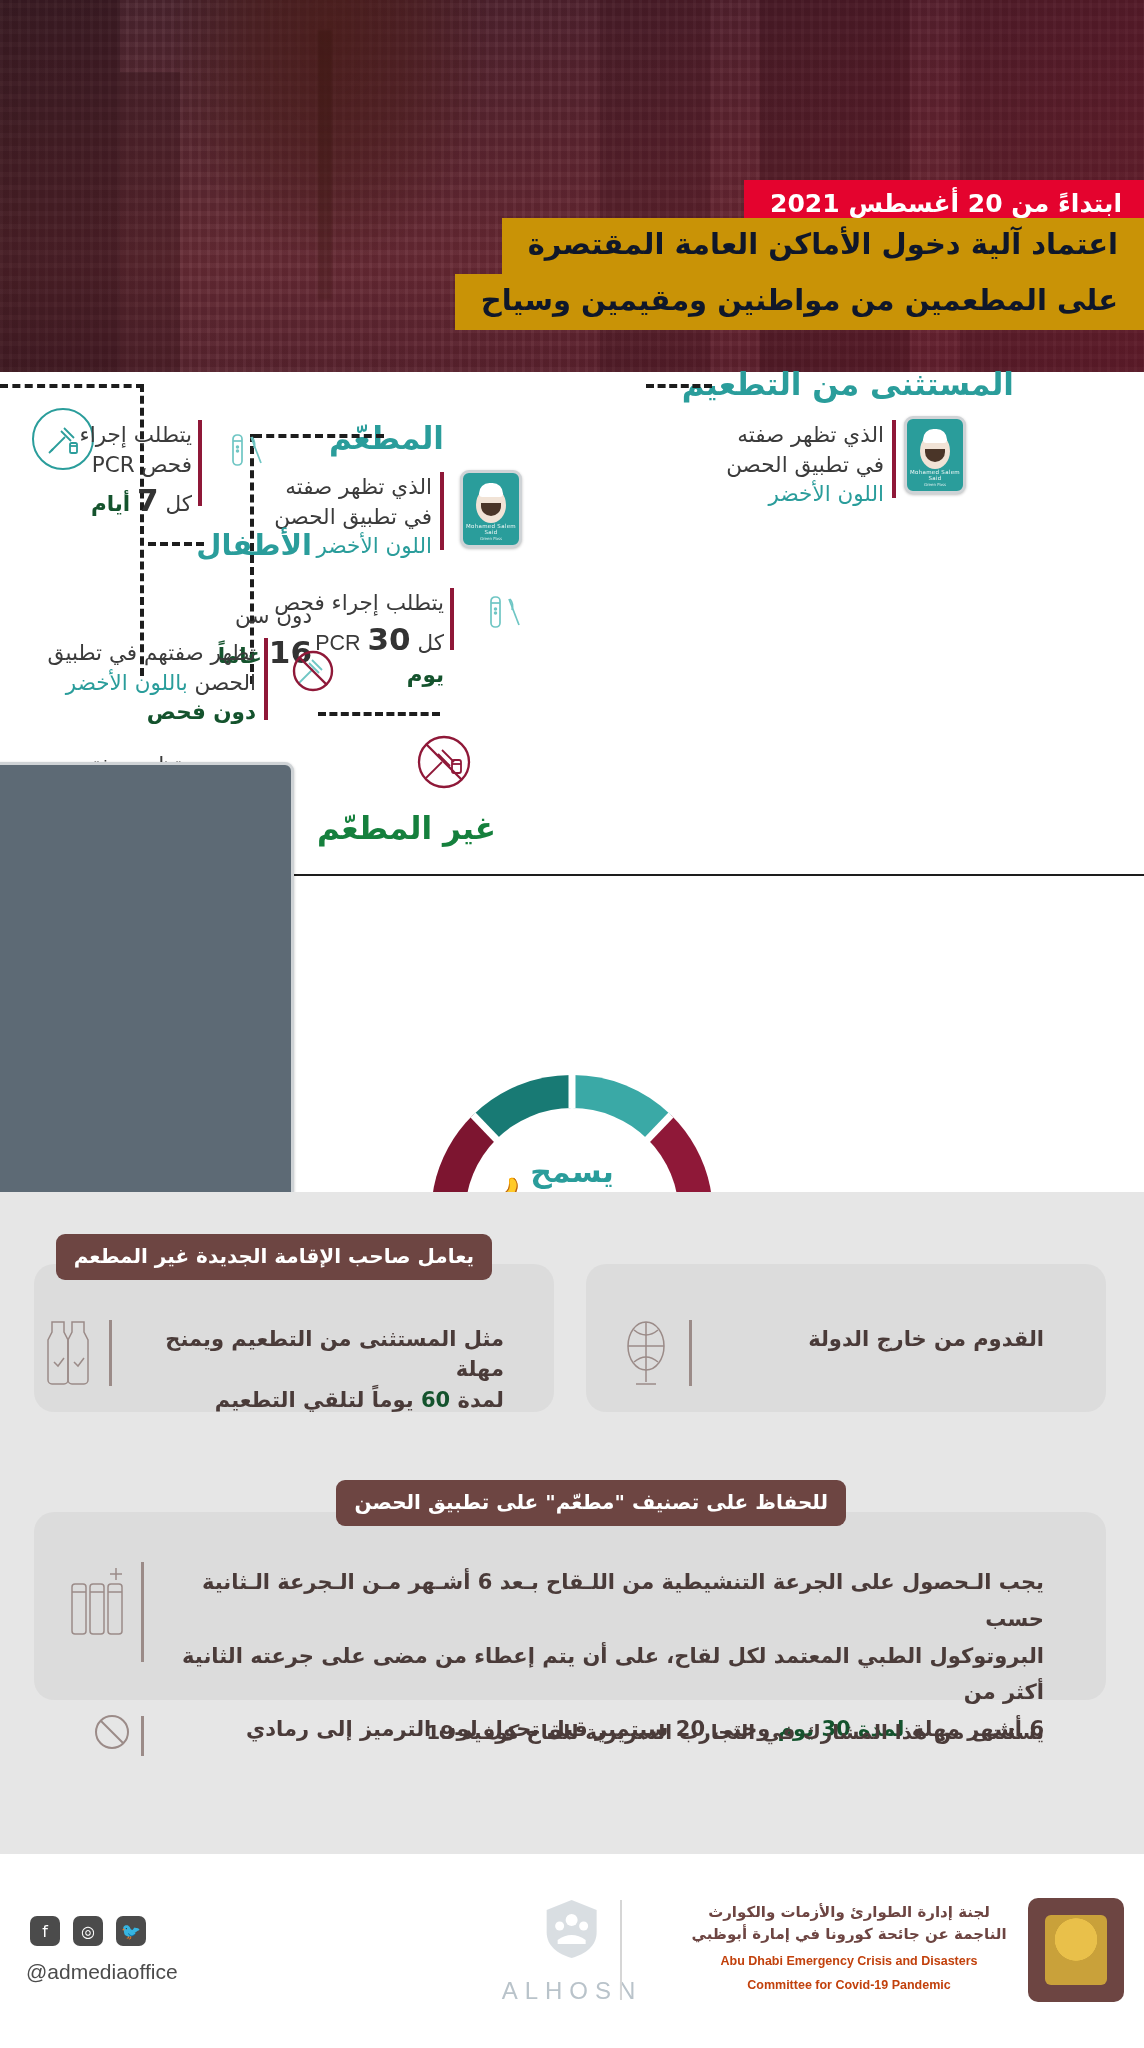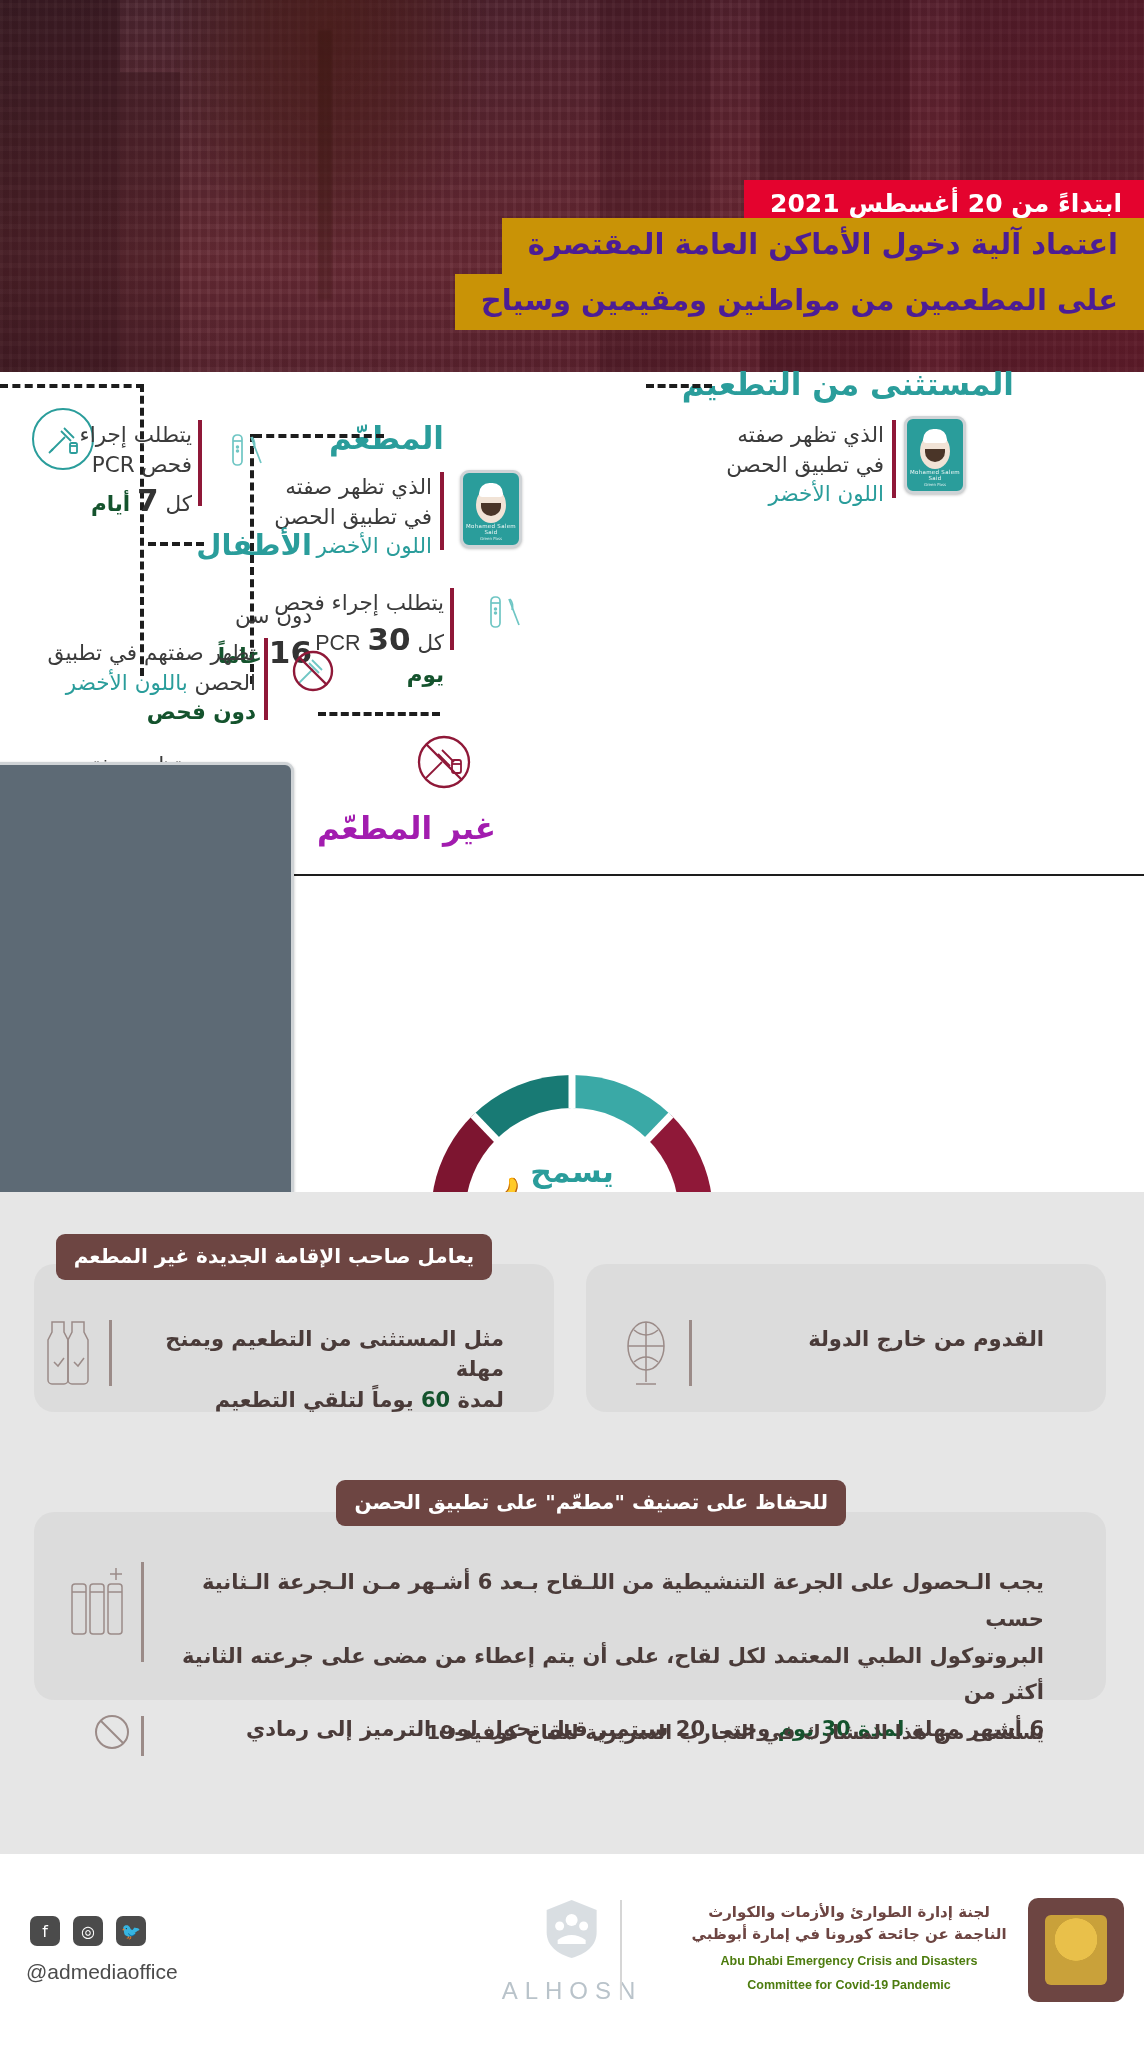--- a/index.html
+++ b/index.html
@@ -36,21 +36,21 @@
   .hero-fade { position:absolute; inset:0;
     background:linear-gradient(90deg, rgba(74,35,44,.15) 0%, rgba(96,20,40,.25) 55%, rgba(120,18,42,.35) 100%); }
 
   .date-badge{
     position:absolute; right:0; top:152px; background:#e4032e; color:#fff;
     font-size:25px; font-weight:bold; padding:9px 22px 11px 26px; letter-spacing:0;
     white-space:nowrap;
     margin-top:28px;
   }
   .gold-bar{
-    position:absolute; right:0; background:#c99306; color:#4c1d95; font-weight:bold;
+    position:absolute; right:0; background:#c99306; color:#0f172a; font-weight:bold;
     white-space:nowrap; line-height:1;
   }
   .gold-1{ top:218px; font-size:29px; padding:12px 26px 15px 26px; }
   .gold-2{ top:274px; font-size:29px; padding:12px 26px 15px 26px; }
 
   
   .main { position:absolute; left:0; top:372px; width:1144px; height:820px; background:#fff; }
 
   .hr-line{ position:absolute; left:0; width:1144px; height:2px; background:#1d1d1d; top:502px; }
 
@@ -71,21 +71,21 @@
   .thumb-ico{ position:absolute; left:62px; top:112px; font-size:46px; color:#2a9d9b; }
   .hand-ico{ position:absolute; right:58px; top:178px; font-size:36px; color:#8f1838; }
 
   
   .dash-h{ position:absolute; height:0; border-top:4px dashed #1d1d1d; }
   .dash-v{ position:absolute; width:0; border-left:4px dashed #1d1d1d; }
 
   
   .sec-head{ position:absolute; font-size:31px; font-weight:bold; white-space:nowrap; }
   .teal{ color:#2a9d9b; }
-  .maroon{ color:#a21caf; }
+  .maroon{ color:#15803d; }
 
   
   .tblock{ position:absolute; font-size:21.5px; line-height:1.38; }
   .tblock .accent{ color:#2a9d9b; font-weight:normal; }
   .tblock b{ font-weight:bold; color:#14532d; }
   .bignum{ font-size:31px; font-weight:bold; color:#333; }
 
   .vrule{ position:absolute; width:4px; background:#8f1838; }
 
   
@@ -134,21 +134,21 @@
        display:flex; align-items:center; justify-content:center; font-size:16px; }
   .handle{ position:absolute; left:26px; top:106px; font-size:21px; color:#4b4b4b;
            font-family:"Liberation Sans",sans-serif; direction:ltr; }
   .alhosn{ position:absolute; left:50%; top:44px; transform:translateX(-50%); text-align:center; }
   .alhosn .mark{ font-size:44px; color:#b9c3ca; line-height:1; }
   .alhosn .wd{ font-size:24px; letter-spacing:7px; color:#b9c3ca; margin-top:10px;
                font-family:"Liberation Sans",sans-serif; direction:ltr; }
   .divider{ position:absolute; left:620px; top:46px; width:2px; height:100px; background:#d6d6d6; }
   .cmte{ position:absolute; right:130px; top:48px; text-align:center; width:330px; }
   .cmte .ar{ font-size:15px; font-weight:bold; color:#6d4542; line-height:1.45; }
-  .cmte .en{ font-size:12.5px; font-weight:bold; color:#4d7c0f; line-height:1.4; margin-top:7px;
+  .cmte .en{ font-size:12.5px; font-weight:bold; color:#c2410c; line-height:1.4; margin-top:7px;
              font-family:"Liberation Sans",sans-serif; direction:ltr; }
   .emblem{ position:absolute; right:20px; top:44px; width:96px; height:104px; border-radius:10px;
            background:#6d4542; display:flex; align-items:center; justify-content:center; }
   .emblem .inner{ width:62px; height:70px; border-radius:6px;
            background:radial-gradient(circle at 50% 35%, #e9c04a 0 38%, #c9a13a 39% 100%); }
 </style>
 </head>
 <body>
 
 <div class="hero">

